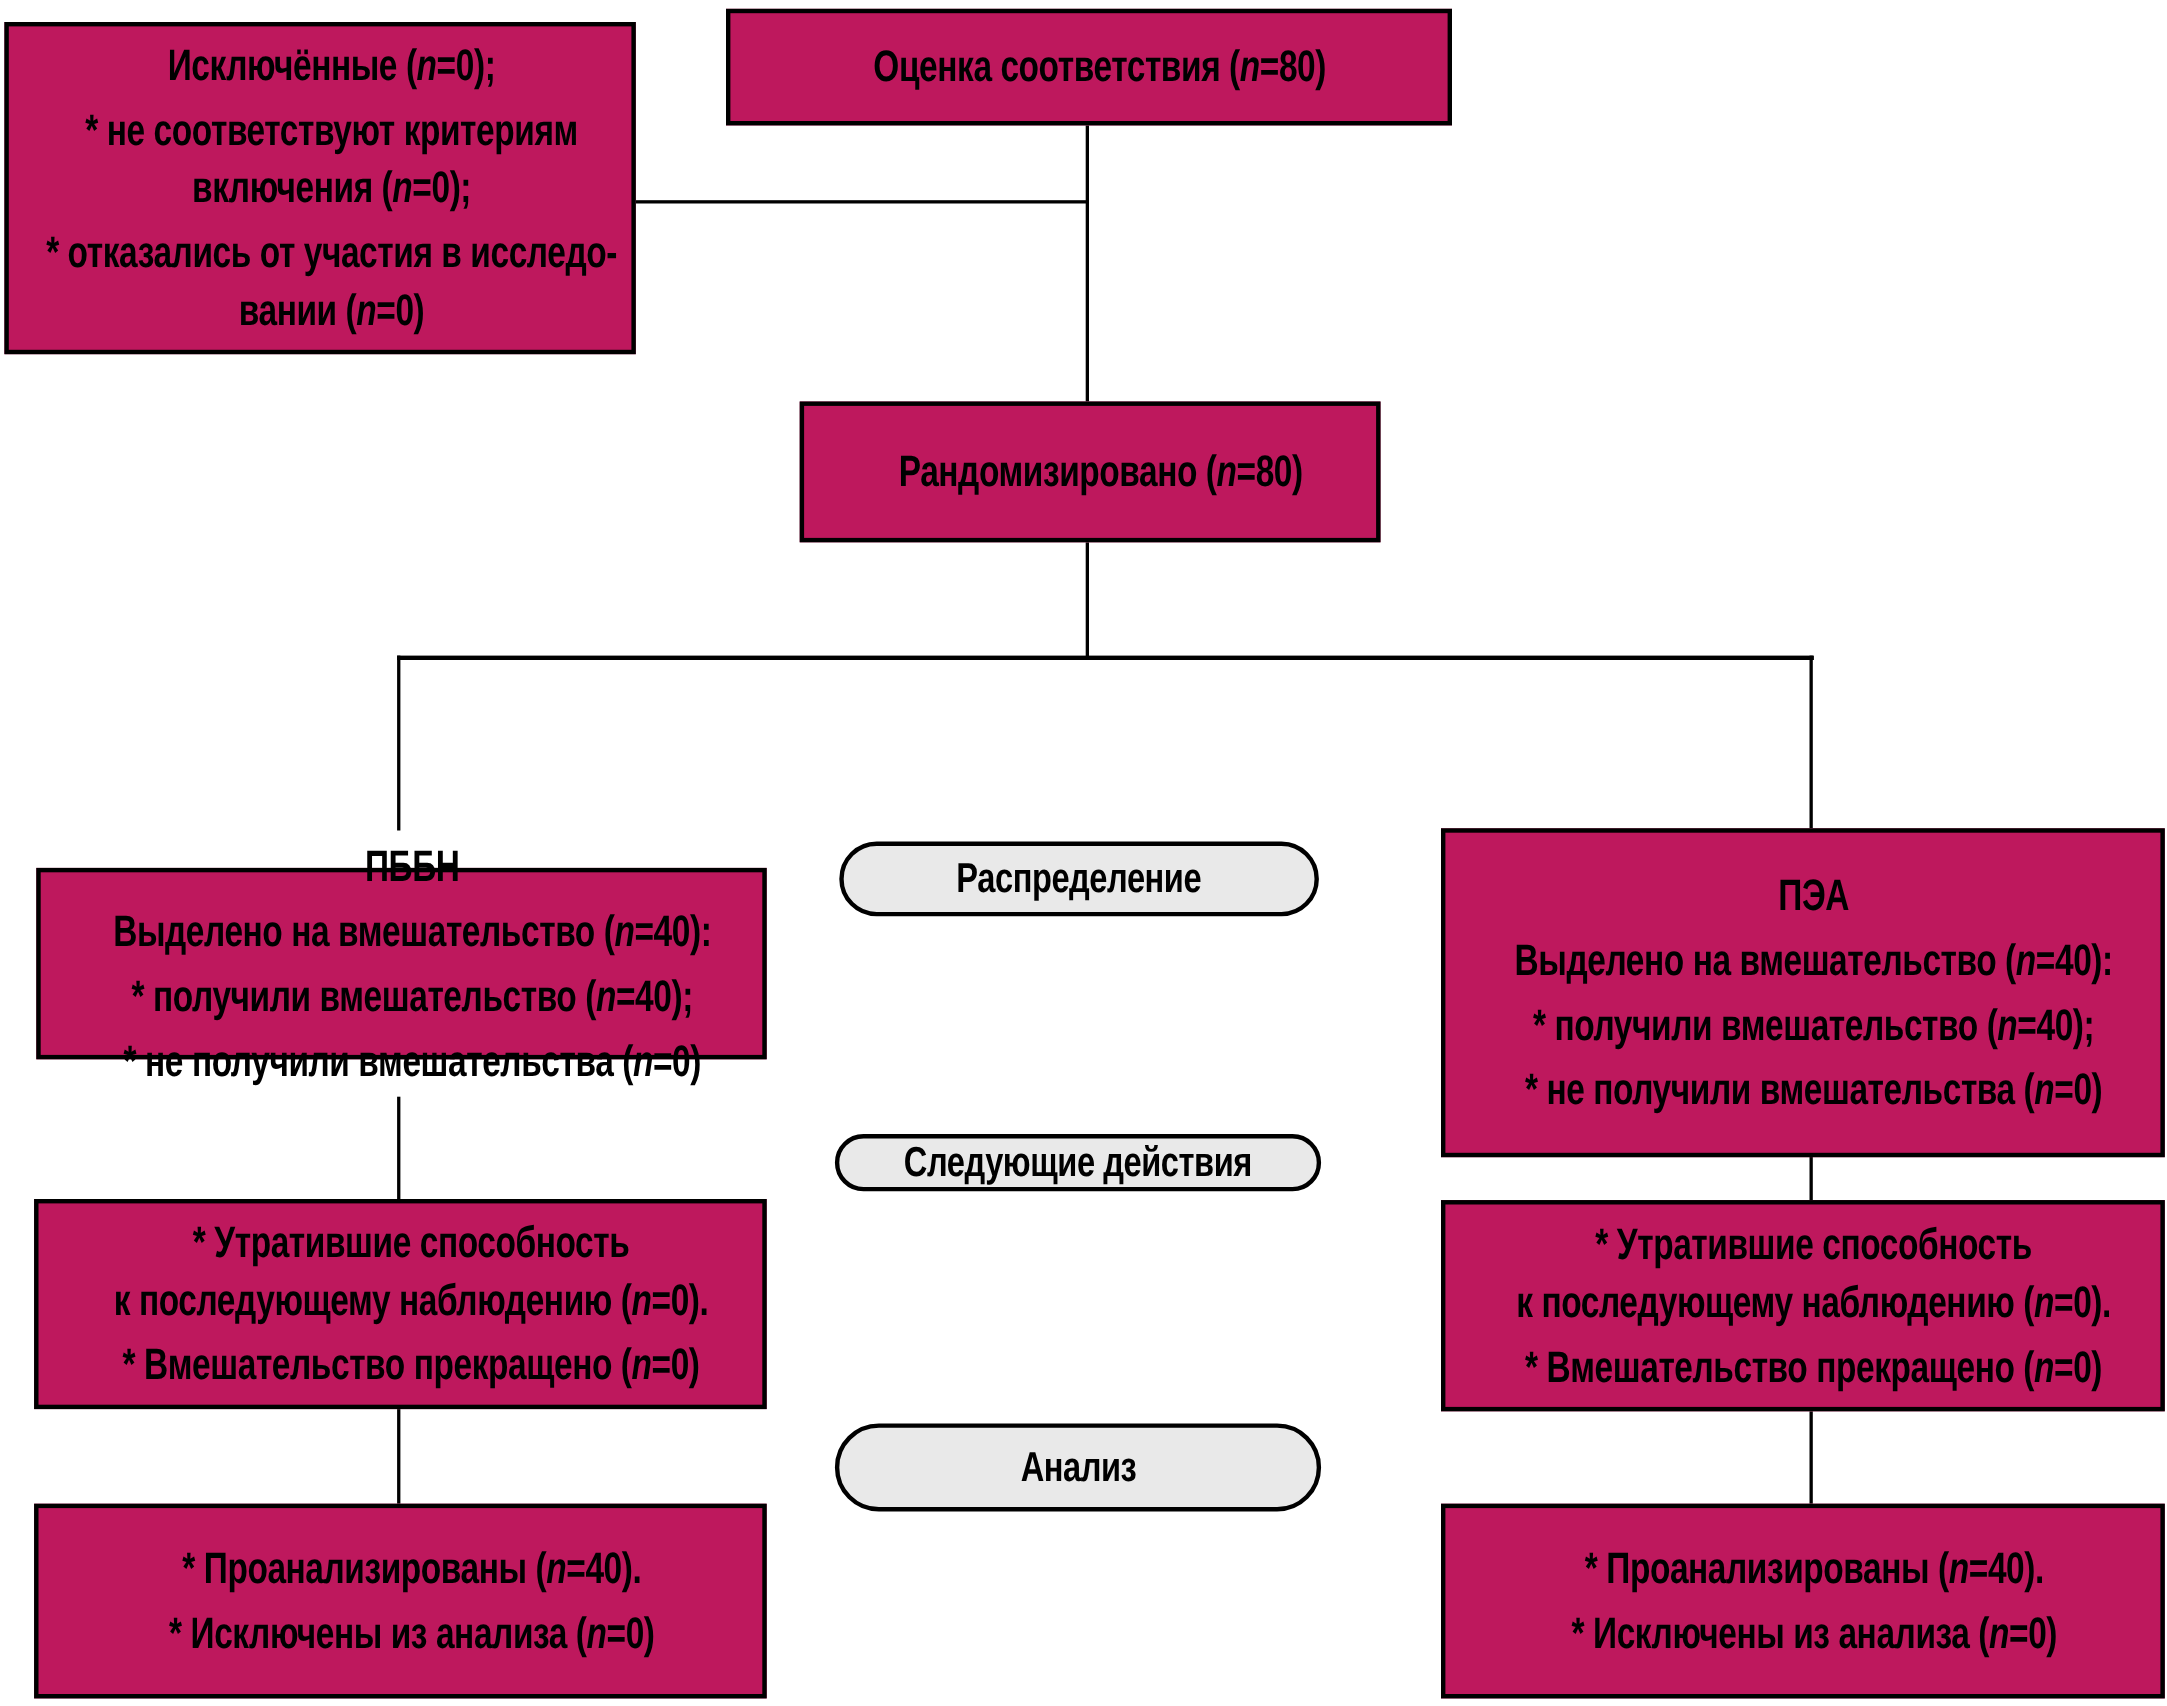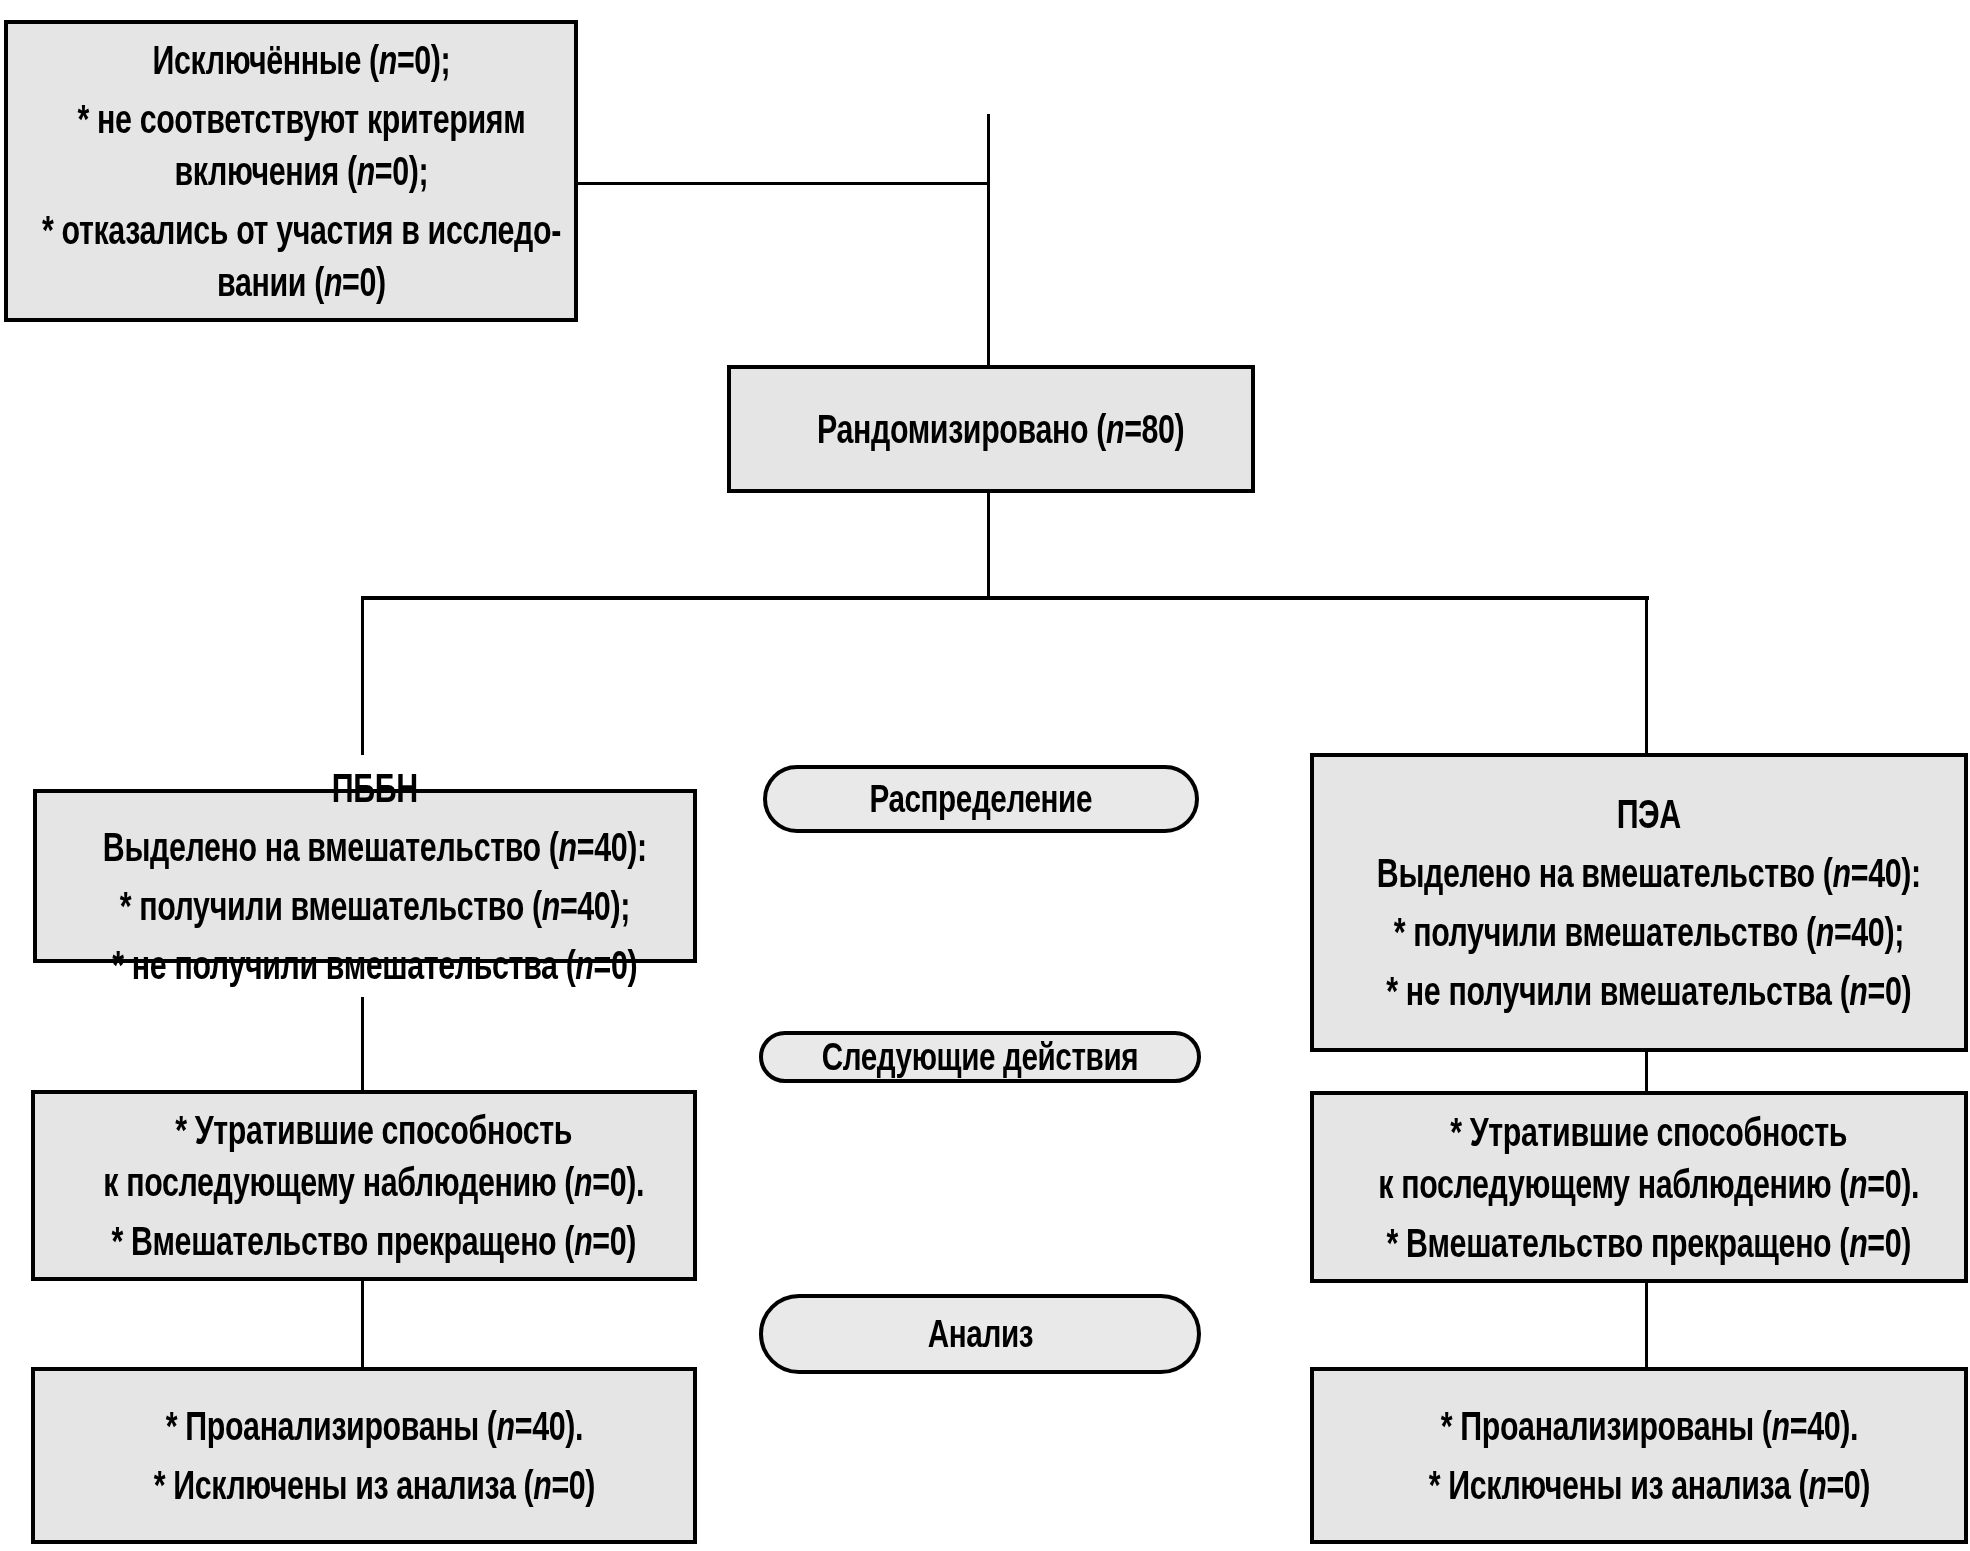--- a/index.html
+++ b/index.html
@@ -10,21 +10,21 @@
     background: var(--bg, #ffffff);
     font-family: "Liberation Sans", sans-serif;
     font-weight: bold;
     color: var(--text, #000000);
     overflow: hidden;
   }
   .box {
     position: absolute;
     box-sizing: border-box;
     border: 4px solid var(--line, #000000);
-    background: #e5e5e5;
+    background: #be185d;
     display: flex;
     align-items: center;
     justify-content: center;
     text-align: center;
     padding-left: 20px;
   }
   .btext {
     font-size: 40px;
     line-height: 52px;
     letter-spacing: -0.5px;
@@ -90,20 +90,23 @@
   <div class="cline" id="line-excluded"></div>
   <div class="cline" id="line-rand-split"></div>
   <div class="cline" id="line-split"></div>
   <div class="cline" id="line-drop-left"></div>
   <div class="cline" id="line-drop-right"></div>
   <div class="cline" id="line-left-followup"></div>
   <div class="cline" id="line-right-followup"></div>
   <div class="cline" id="line-left-analysis"></div>
   <div class="cline" id="line-right-analysis"></div>
 
+  <div class="box" id="box-eligibility">
+    <div class="btext"><div class="para">Оценка соответствия (<i>n</i>=80)</div></div>
+  </div>
 
   <div class="box" id="box-excluded">
     <div class="btext"><div class="para">Исключённые (<i>n</i>=0);</div><div class="para">* не соответствуют критериям
 включения (<i>n</i>=0);</div><div class="para">* отказались от участия в исследо-
 вании (<i>n</i>=0)</div></div>
   </div>
 
   <div class="box" id="box-randomized">
     <div class="btext"><div class="para">Рандомизировано (<i>n</i>=80)</div></div>
   </div>

